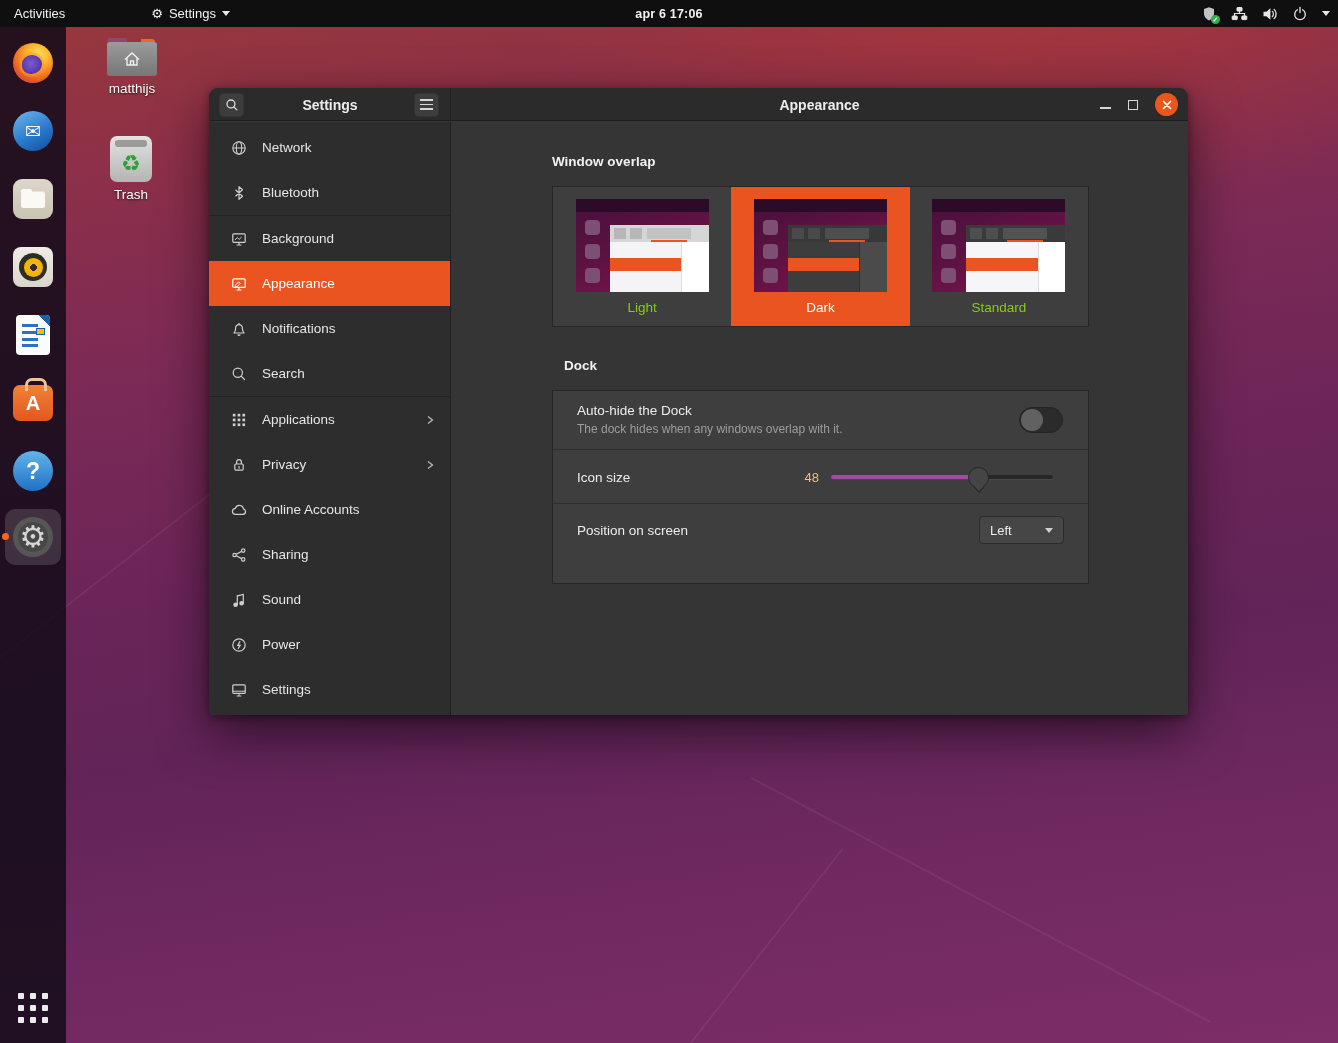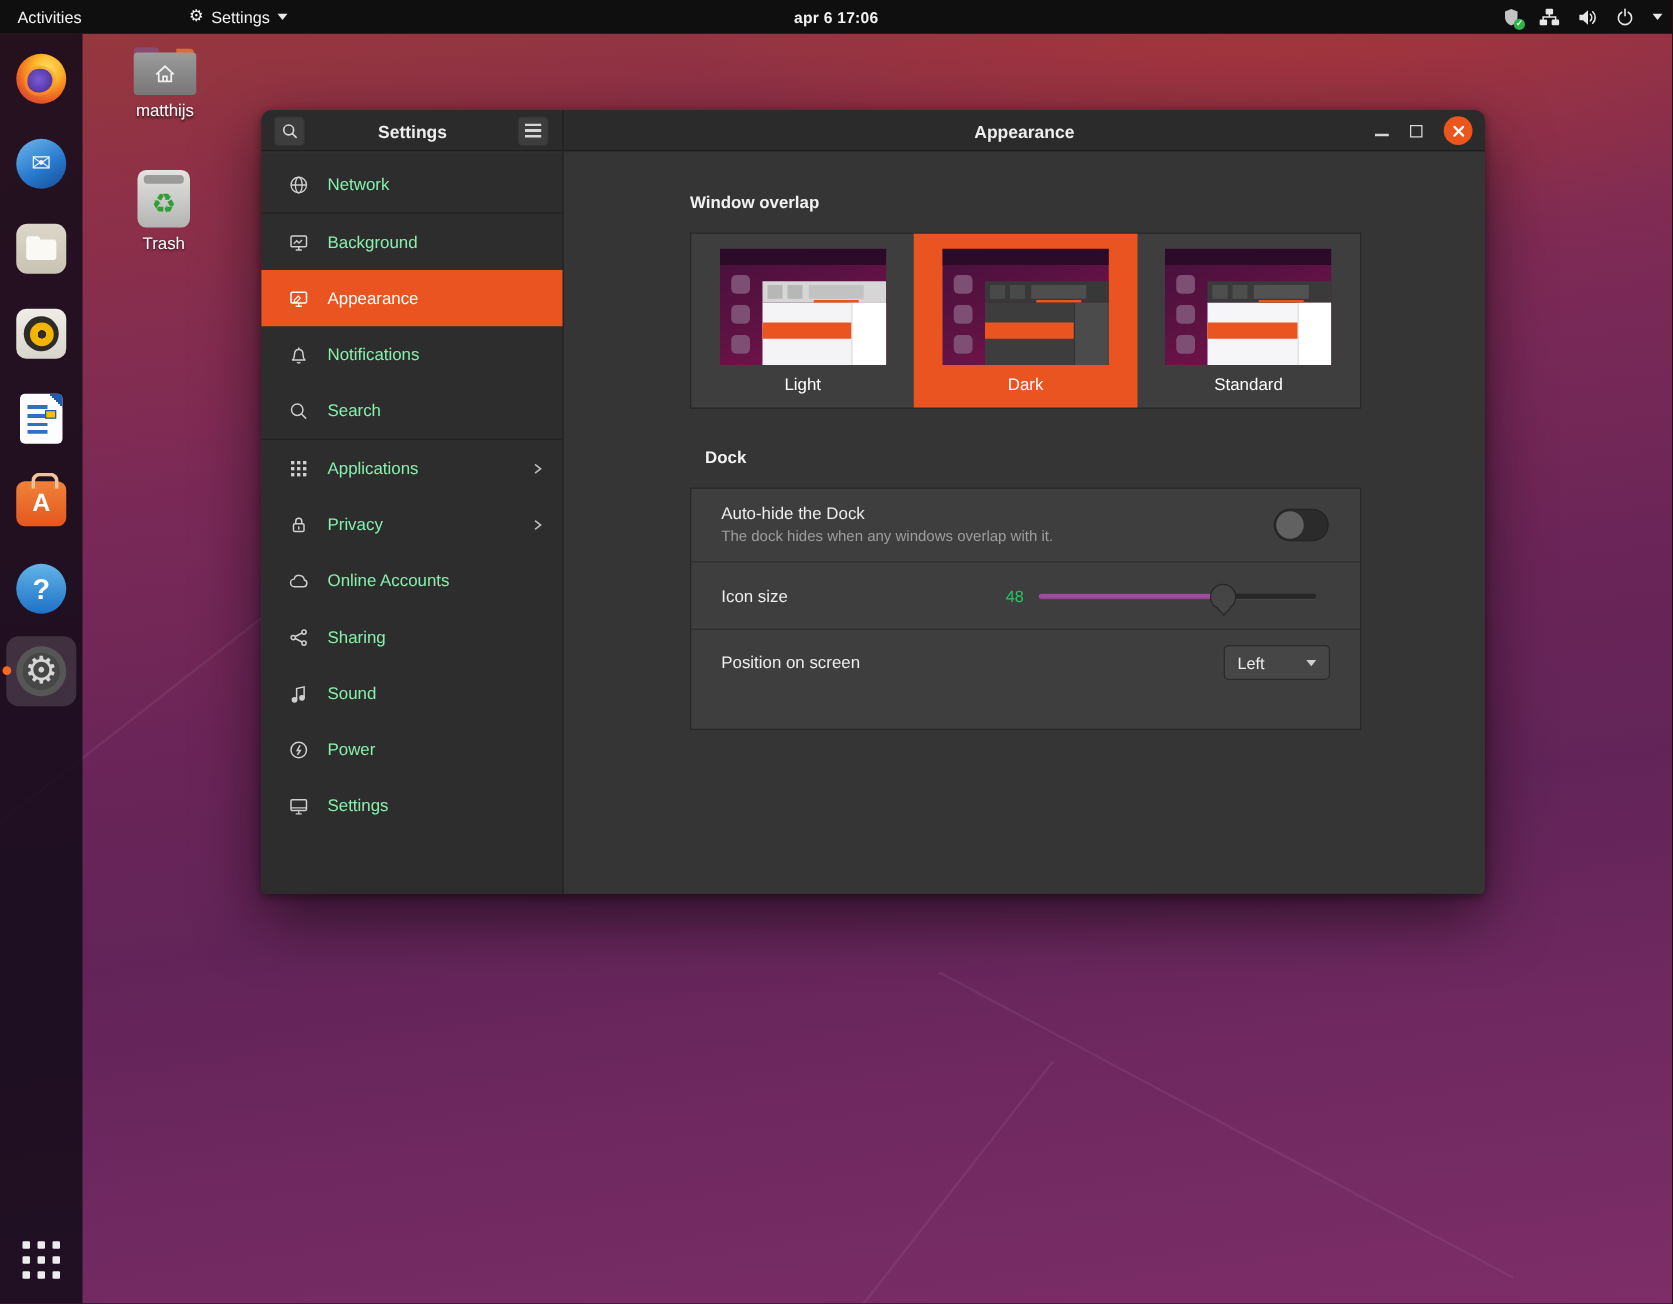--- a/index.html
+++ b/index.html
@@ -73,32 +73,32 @@
   .burger { width:13px; height:11px; background:linear-gradient(#d5d5d5 0 1.8px, transparent 1.8px 4.6px, #d5d5d5 4.6px 6.4px, transparent 6.4px 9.2px, #d5d5d5 9.2px 11px); }
   .hb-title { position:absolute; left:50%; transform:translateX(-50%); top:0; height:33px; display:flex; align-items:center; color:#ededed; font-weight:700; font-size:14px; }
   .hb-right-title { position:absolute; left:242px; width:calc(100% - 242px); top:0; height:33px; display:flex; align-items:center; justify-content:center; color:#ededed; font-weight:700; font-size:14px; }
   .win-ctrls { position:absolute; right:10px; top:0; height:33px; display:flex; align-items:center; gap:17px; }
   .wc-min { width:11px; height:2px; background:#d8d8d8; margin-top:7px;}
   .wc-max { width:10px; height:10px; border:1.6px solid #d8d8d8; }
   .wc-close { width:23px; height:23px; border-radius:50%; background:#ea561c; display:flex; align-items:center; justify-content:center; }
 
   
   .sidebar { position:absolute; left:0; top:34px; width:242px; height:593px; background:#2d2d2d; border-right:1px solid #1f1f1f; padding-top:3px; }
-  .sb-item { position:relative; height:45px; display:flex; align-items:center; padding-left:22px; gap:15px; color:#86efac; font-size:13.5px; }
+  .sb-item { position:relative; height:45px; display:flex; align-items:center; padding-left:22px; gap:15px; color:#e5e5e5; font-size:13.5px; }
   .sb-item svg { flex:0 0 auto; }
   .sb-item.selected { background:#e95420; color:#fff; }
   .sb-sep { height:1px; background:#232323; }
   .sb-chevron { position:absolute; right:14px; color:#b9b9b9; }
 
   
   .main { position:absolute; left:242px; top:34px; width:737px; height:593px; background:#353535; }
   .sect-title { position:absolute; color:#f1f1f1; font-weight:700; font-size:13.5px; }
   .cards { position:absolute; left:101px; top:64px; width:537px; height:141px; background:#3e3e3e; border:1px solid #262626; display:flex; }
   .card { width:179px; height:100%; display:flex; flex-direction:column; align-items:center; padding-top:12px; }
-  .card .card-label { margin-top:8px; color:#ffffff; font-size:13.5px; }
+  .card .card-label { margin-top:8px; color:#84cc16; font-size:13.5px; }
   .card.selected { background:#e95420; }
   .card.selected .card-label { color:#fff; }
 
   
   .thumb { position:relative; width:133px; height:93px; overflow:hidden;
     background:linear-gradient(155deg,#46103c 0%, #5c1243 45%, #871250 100%); }
   .thumb .tstrip { position:absolute; left:0; top:0; width:100%; height:13px; background:#2c0b28; }
   .thumb .dsq { position:absolute; left:9px; width:15px; height:15px; border-radius:4px; background:#7d4f74; }
   .thumb .twin { position:absolute; left:34px; top:26px; right:0; bottom:0; }
   .thumb .thead { position:absolute; left:0; top:0; width:100%; height:17px; }
@@ -124,21 +124,21 @@
   .prow + .prow { border-top:1px solid #2e2e2e; }
   .row-autohide { height:58px; }
   .row-iconsize { height:54px; }
   .row-position { height:53px; }
   .prow .rtitle { position:absolute; left:24px; color:#ececec; font-size:13.5px; }
   .row-autohide .rtitle { top:12px; }
   .rsub { position:absolute; left:24px; top:31px; color:#9d9d9d; font-size:12px; }
   .toggle { position:absolute; right:25px; top:16px; width:44px; height:26px; border-radius:13px; background:#2b2b2b; border:1px solid #242424; }
   .toggle .knob { position:absolute; left:1px; top:1px; width:22px; height:22px; border-radius:50%; background:#616161; }
   .row-iconsize .rtitle, .row-position .rtitle { top:50%; transform:translateY(-50%); }
-  .slider-val { position:absolute; left:234px; top:50%; transform:translateY(-50%); width:32px; text-align:right; color:#22c55e; font-size:13px; }
+  .slider-val { position:absolute; left:234px; top:50%; transform:translateY(-50%); width:32px; text-align:right; color:#fdba74; font-size:13px; }
   .slider { position:absolute; left:278px; right:35px; top:50%; height:4px; transform:translateY(-50%); border-radius:2px; background:#272727; box-shadow:0 1px 0 rgba(255,255,255,.05); }
   .slider .fill { position:absolute; left:0; top:0; bottom:0; width:66%; background:#a04ca3; border-radius:2px; }
   .slider .handle { position:absolute; left:66%; top:50%; width:21px; height:21px; margin-left:-10px; margin-top:-10px; border-radius:50%; background:#454545; border:1px solid #262626; }
   .slider .handle::after { content:""; position:absolute; left:6px; bottom:-4px; width:7px; height:7px; background:#454545; border-right:1px solid #262626; border-bottom:1px solid #262626; transform:rotate(45deg); }
   .dropdown { position:absolute; right:24px; top:50%; transform:translateY(-50%); width:85px; height:28px; border-radius:4px; background:#464646; border:1px solid #2a2a2a; display:flex; align-items:center; color:#ececec; font-size:13px; padding:0 10px; }
   .dropdown .dd-caret { margin-left:auto; width:0; height:0; border-left:4.5px solid transparent; border-right:4.5px solid transparent; border-top:5.5px solid #cfcfcf; }
 </style>
 </head>
 <body>
 
@@ -290,20 +290,26 @@
     </div>
 
     <div class="sidebar">
       <div class="sb-item">
         <svg width="16" height="16" viewBox="0 0 16 16" fill="none" stroke="#cfcfcf" stroke-width="1.1">
             <circle cx="8" cy="8" r="6.2"></circle>
             <ellipse cx="8" cy="8" rx="2.7" ry="6.2"></ellipse>
             <path d="M1.8 8h12.4"></path>
           </svg>
         <span>Network</span>
+      </div>
+      <div class="sb-item">
+        <svg width="16" height="16" viewBox="0 0 16 16" fill="none" stroke="#cfcfcf" stroke-width="1.2" stroke-linejoin="round">
+            <path d="M4.5 4.8l7 6.5-3.5 3V1.7l3.5 3-7 6.5"></path>
+          </svg>
+        <span>Bluetooth</span>
       </div>
       <div class="sb-sep"></div>
       <div class="sb-item">
         <svg width="16" height="16" viewBox="0 0 16 16" fill="none" stroke="#cfcfcf" stroke-width="1.2">
             <rect x="1.8" y="2.8" width="12.4" height="8.6" rx="1"></rect>
             <path d="M8 11.6v2.3M5.6 14h4.8"></path>
             <path d="M4 9l2.4-2.4 1.8 1.8L10.6 6" stroke-width="1"></path>
           </svg>
         <span>Background</span>
       </div>

